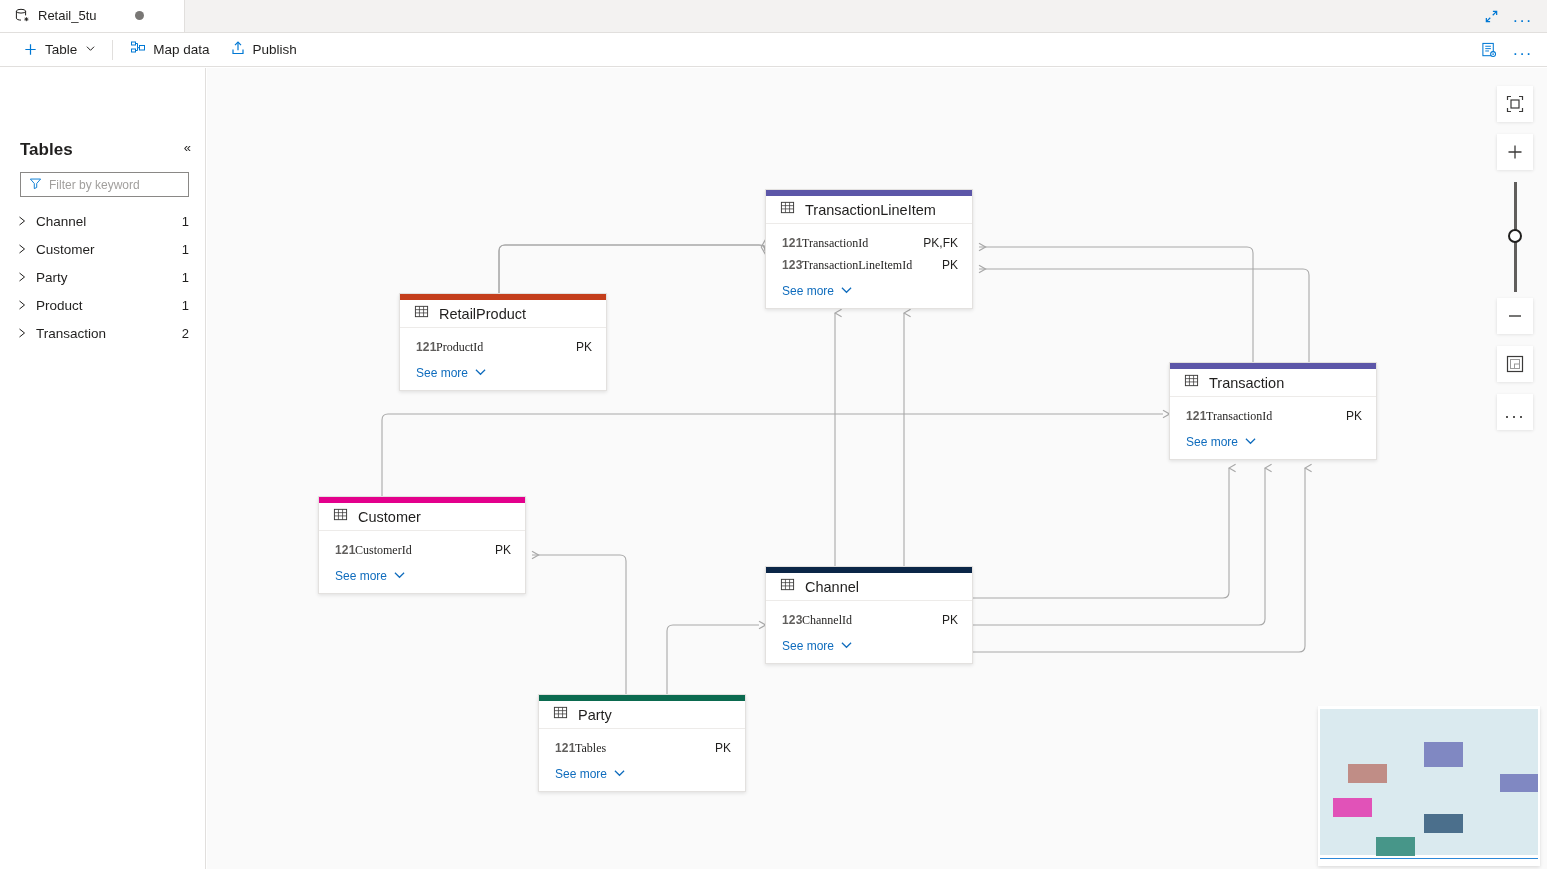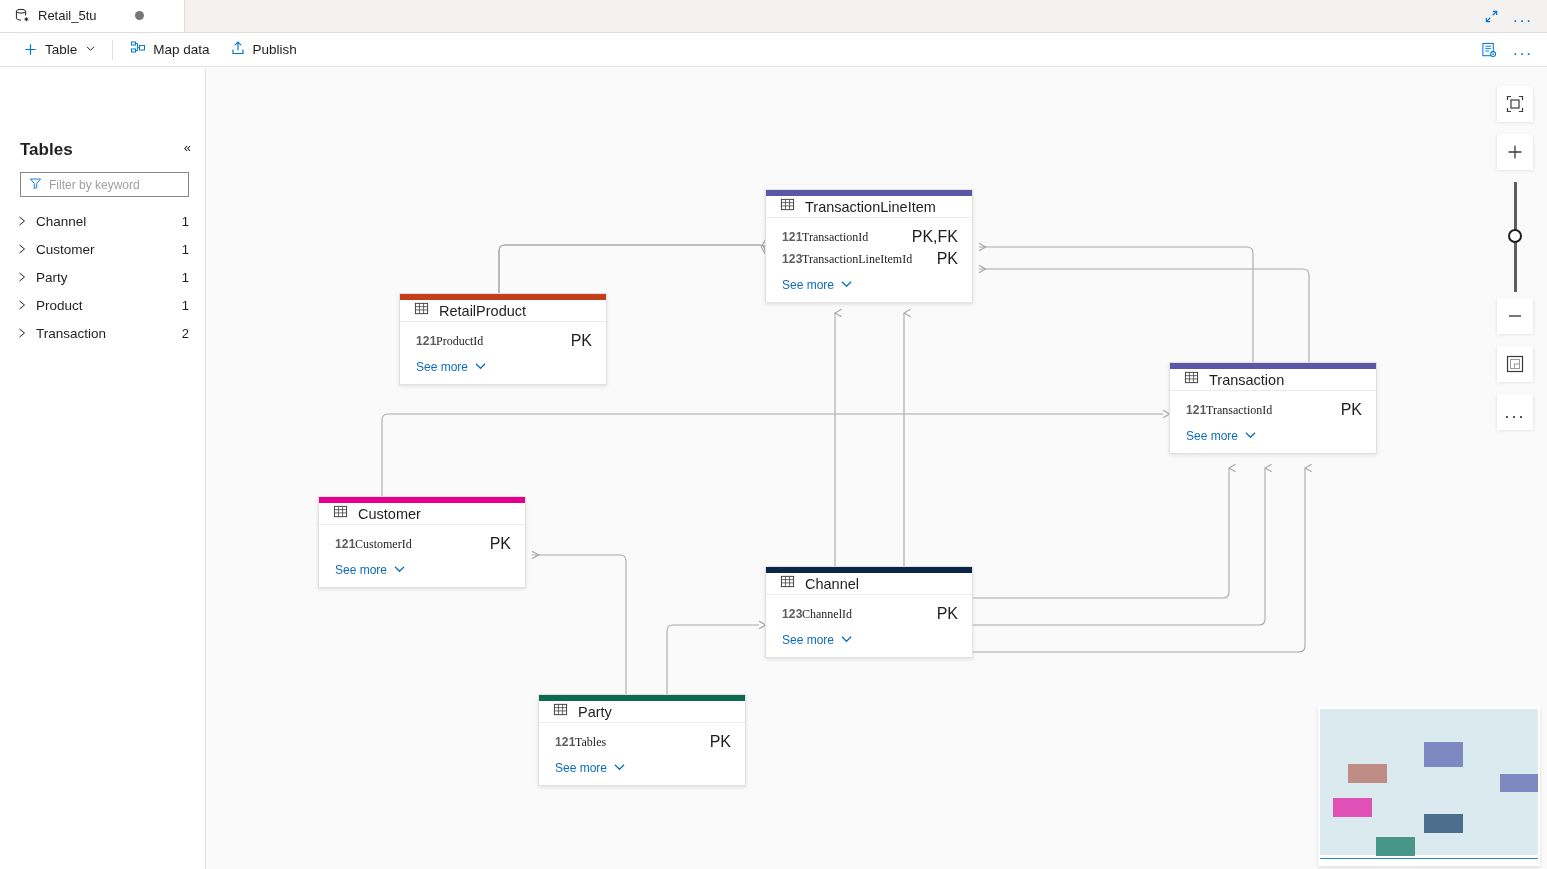--- a/index.html
+++ b/index.html
@@ -93,35 +93,35 @@
   .edges{ position:absolute; left:0; top:0; width:1340px; height:801px; }
 
   
   .card{
     position:absolute; background:#ffffff;
     border:1px solid #e3e1df;
     box-shadow:0 1.6px 3.6px rgba(0,0,0,.10), 0 .3px .9px rgba(0,0,0,.08);
   }
   .card-bar{ height:6px; width:100%; }
   .card-title{
-    height:22px; display:flex; align-items:center; gap:10px;
+    height:28px; display:flex; align-items:center; gap:10px;
     padding:0 14px; border-bottom:1px solid #edebe9;
   }
   .card-title .t{ font-size:14.5px; color:#201f1e; }
   .card-body{ padding:8px 0 6px 0; }
   .col{
     height:22px; display:flex; align-items:center;
     padding:0 14px 0 16px; font-size:12px; color:#201f1e;
   }
   .col .tyi{
     font-size:12px; font-weight:700; color:#605e5c;
     width:20px; letter-spacing:.2px;
   }
   .col .cname{ flex:1 1 auto;font-family:Liberation Serif, serif; }
-  .col .key{ flex:0 0 auto; font-size:16px; color:#201f1e; }
+  .col .key{ flex:0 0 auto; font-size:12px; color:#201f1e; }
   .seemore{
     display:flex; align-items:center; gap:7px;
     padding:8px 0 4px 16px; font-size:12px; color:#0f6cbd; cursor:default;
   }
   .seemore .chev{ font-size:9px; }
 
   
   .vtool{ position:absolute; right:14px; top:18px; width:36px; }
   .vbtn{
     width:36px; height:36px; background:#ffffff;

